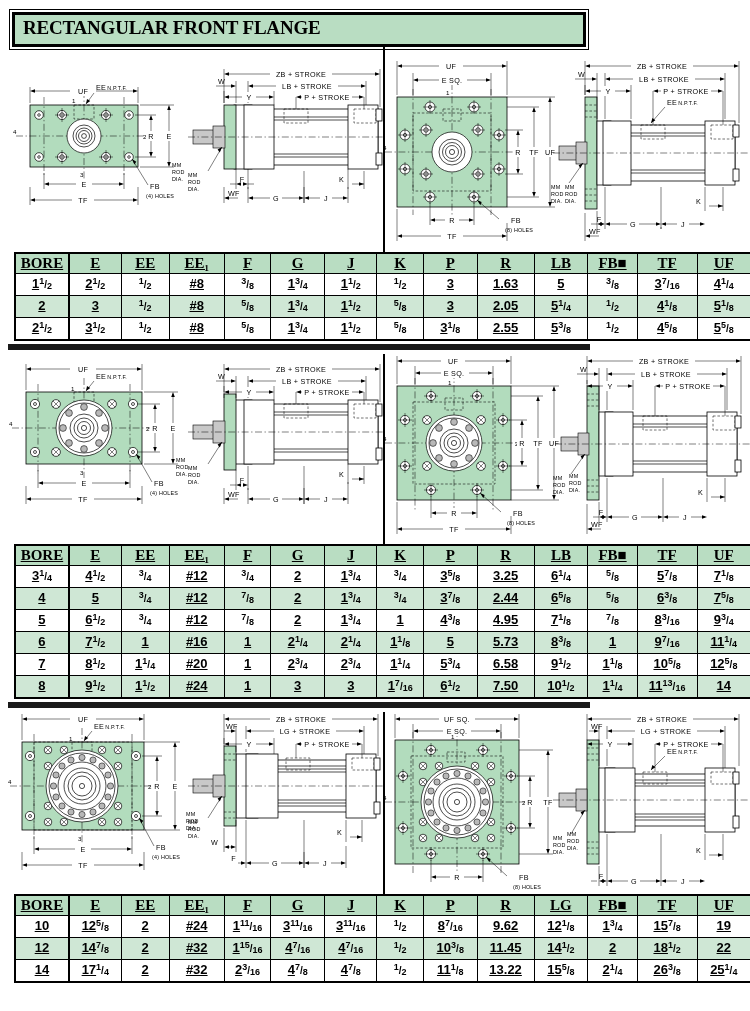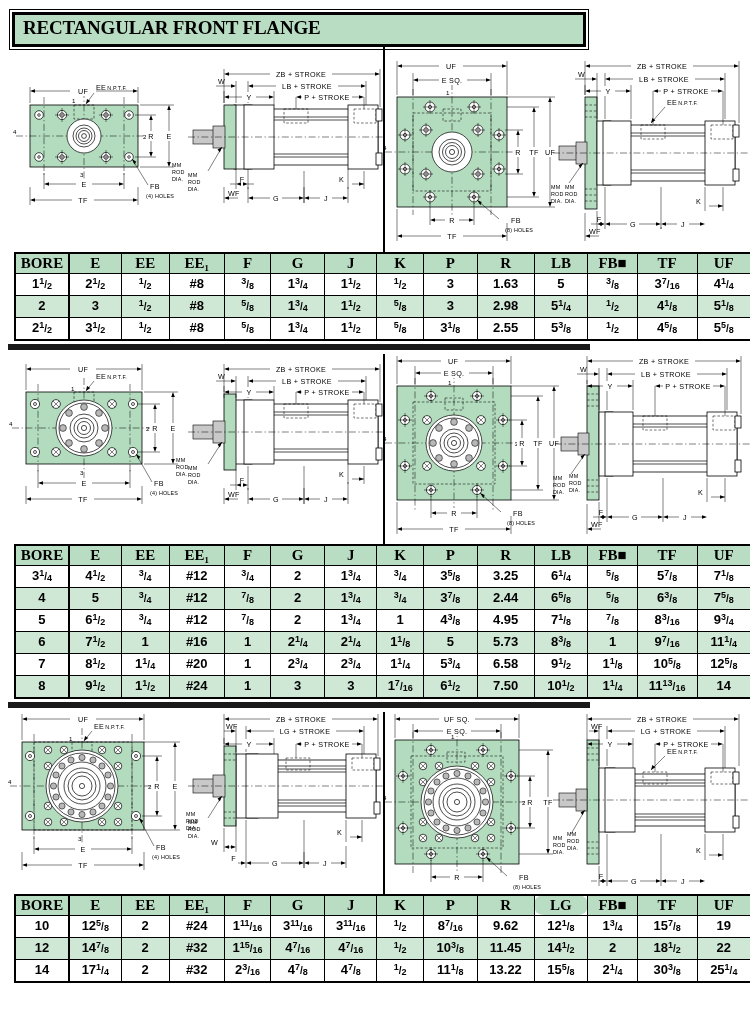--- a/index.html
+++ b/index.html
@@ -41,21 +41,21 @@
 
   
   .draw-band { display:flex; width:750px; }
   .draw-half { width:375px; position:relative; }
 
   .divider-v {
     position:absolute; top:0; bottom:0; left:374px; width:2px; background:#000;
   }
 
   
-  .table-wrap { padding:0 6px; }
+  .table-wrap { padding:0 6px;text-decoration:underline; }
   table.spec {
     width:738px;
     border-collapse:collapse;
     border:2px solid #000;
     background:#fff;
     table-layout:fixed;
   }
   table.spec th, table.spec td {
     border:1px solid #000;
     text-align:center;
@@ -609,21 +609,21 @@
           <tr class="alt">
             <td>2</td>
             <td>3</td>
             <td><span class="frac"><sup>1</sup><span class="sl">/</span><sub>2</sub></span></td>
             <td>#8</td>
             <td><span class="frac"><sup>5</sup><span class="sl">/</span><sub>8</sub></span></td>
             <td><span class="whole">1</span><span class="frac"><sup>3</sup><span class="sl">/</span><sub>4</sub></span></td>
             <td><span class="whole">1</span><span class="frac"><sup>1</sup><span class="sl">/</span><sub>2</sub></span></td>
             <td><span class="frac"><sup>5</sup><span class="sl">/</span><sub>8</sub></span></td>
             <td>3</td>
-            <td>2.98</td>
+            <td>2.05</td>
             <td><span class="whole">5</span><span class="frac"><sup>1</sup><span class="sl">/</span><sub>4</sub></span></td>
             <td><span class="frac"><sup>1</sup><span class="sl">/</span><sub>2</sub></span></td>
             <td><span class="whole">4</span><span class="frac"><sup>1</sup><span class="sl">/</span><sub>8</sub></span></td>
             <td><span class="whole">5</span><span class="frac"><sup>1</sup><span class="sl">/</span><sub>8</sub></span></td>
           </tr>
           <tr>
             <td><span class="whole">2</span><span class="frac"><sup>1</sup><span class="sl">/</span><sub>2</sub></span></td>
             <td><span class="whole">3</span><span class="frac"><sup>1</sup><span class="sl">/</span><sub>2</sub></span></td>
             <td><span class="frac"><sup>1</sup><span class="sl">/</span><sub>2</sub></span></td>
             <td>#8</td>
@@ -1647,21 +1647,21 @@
             <th style="width: 7.2%;">BORE</th>
             <th style="width: 7%;">E</th>
             <th style="width: 6.4%;">EE</th>
             <th style="width: 7.4%;">EE₁</th>
             <th style="width: 6.2%;">F</th>
             <th style="width: 7.2%;">G</th>
             <th style="width: 7%;">J</th>
             <th style="width: 6.2%;">K</th>
             <th style="width: 7.2%;">P</th>
             <th style="width: 7.6%;">R</th>
-            <th style="width: 7.2%; border-radius: 9px;">LG</th>
+            <th style="width: 7.2%;">LG</th>
             <th style="width: 6.6%;">FB■</th>
             <th style="width: 8%;">TF</th>
             <th style="width: 7.2%;">UF</th>
           </tr>
         </thead>
       <tbody>
           <tr>
             <td>10</td>
             <td><span class="whole">12</span><span class="frac"><sup>5</sup><span class="sl">/</span><sub>8</sub></span></td>
             <td>2</td>
@@ -1699,20 +1699,20 @@
             <td>2</td>
             <td>#32</td>
             <td><span class="whole">2</span><span class="frac"><sup>3</sup><span class="sl">/</span><sub>16</sub></span></td>
             <td><span class="whole">4</span><span class="frac"><sup>7</sup><span class="sl">/</span><sub>8</sub></span></td>
             <td><span class="whole">4</span><span class="frac"><sup>7</sup><span class="sl">/</span><sub>8</sub></span></td>
             <td><span class="frac"><sup>1</sup><span class="sl">/</span><sub>2</sub></span></td>
             <td><span class="whole">11</span><span class="frac"><sup>1</sup><span class="sl">/</span><sub>8</sub></span></td>
             <td>13.22</td>
             <td><span class="whole">15</span><span class="frac"><sup>5</sup><span class="sl">/</span><sub>8</sub></span></td>
             <td><span class="whole">2</span><span class="frac"><sup>1</sup><span class="sl">/</span><sub>4</sub></span></td>
-            <td><span class="whole">30</span><span class="frac"><sup>3</sup><span class="sl">/</span><sub>8</sub></span></td>
+            <td><span class="whole">26</span><span class="frac"><sup>3</sup><span class="sl">/</span><sub>8</sub></span></td>
             <td><span class="whole">25</span><span class="frac"><sup>1</sup><span class="sl">/</span><sub>4</sub></span></td>
           </tr>
         </tbody>
     </table>
   </div>
 
 </div>
 
 </body></html>

